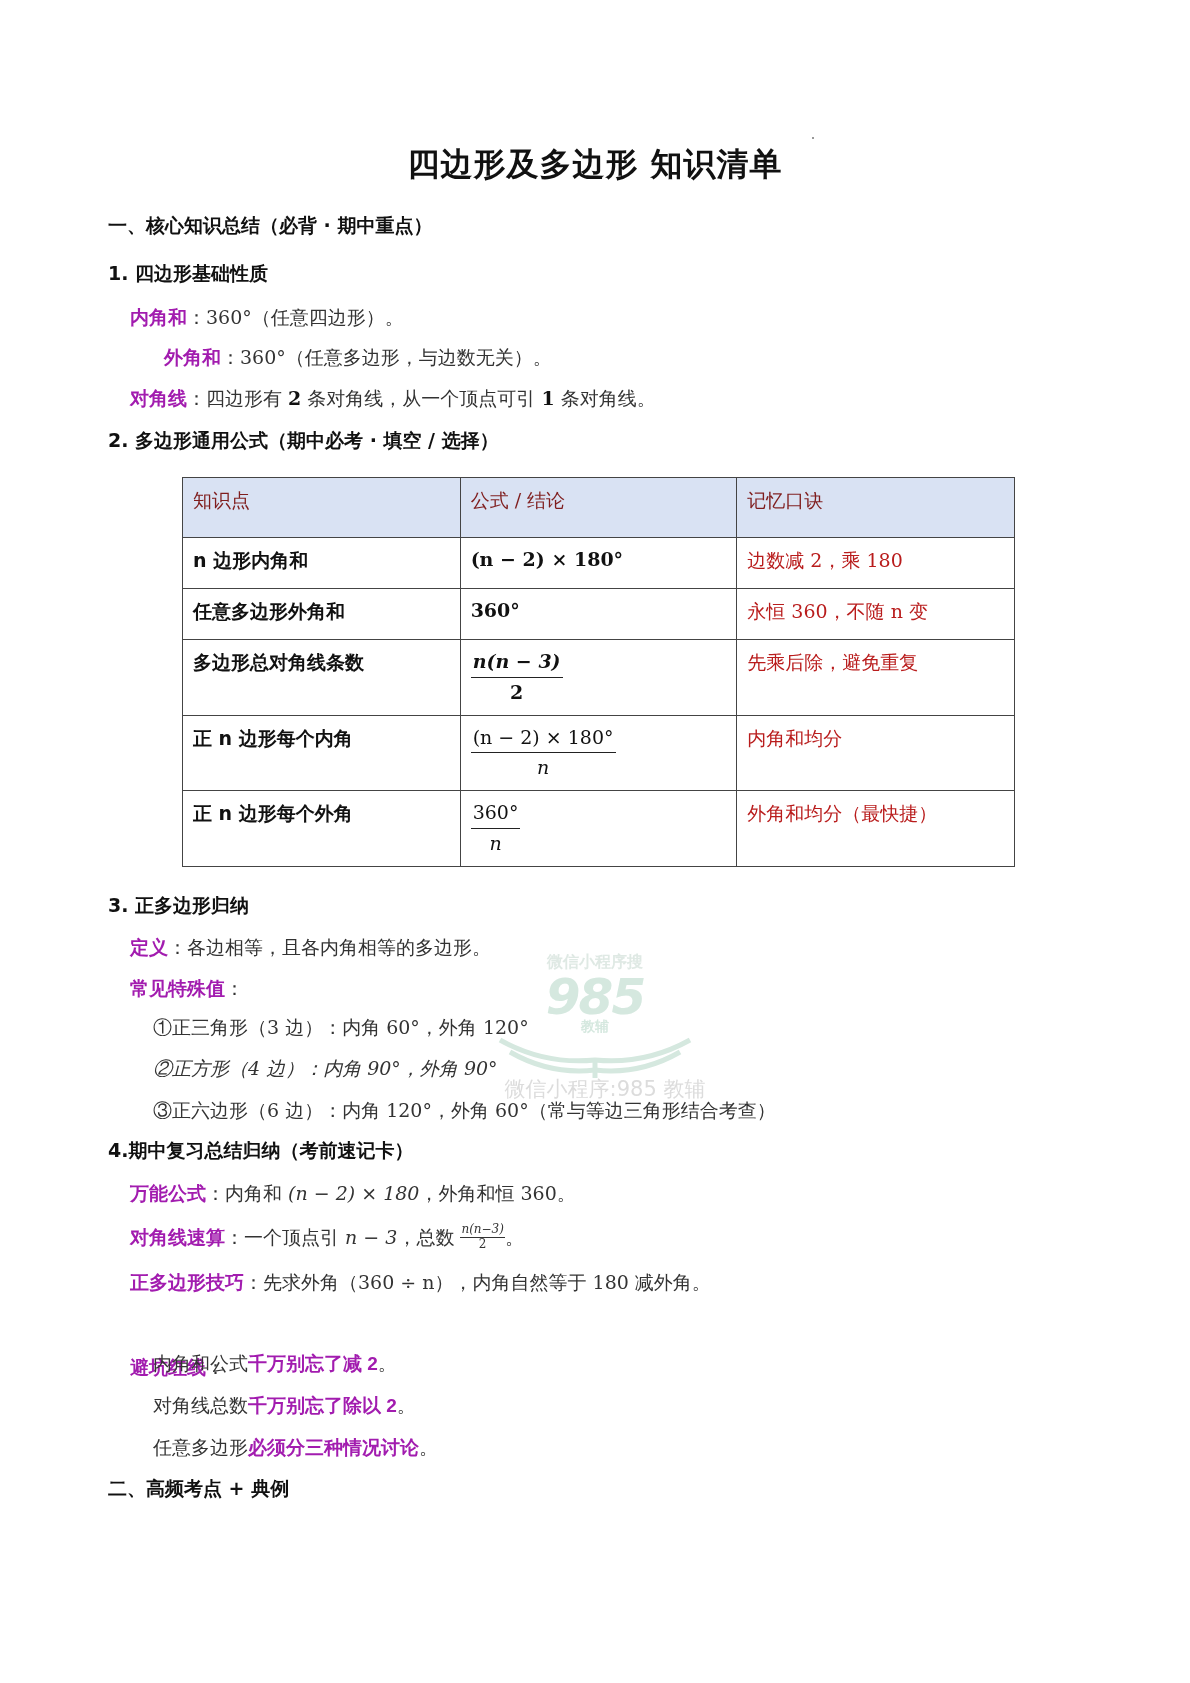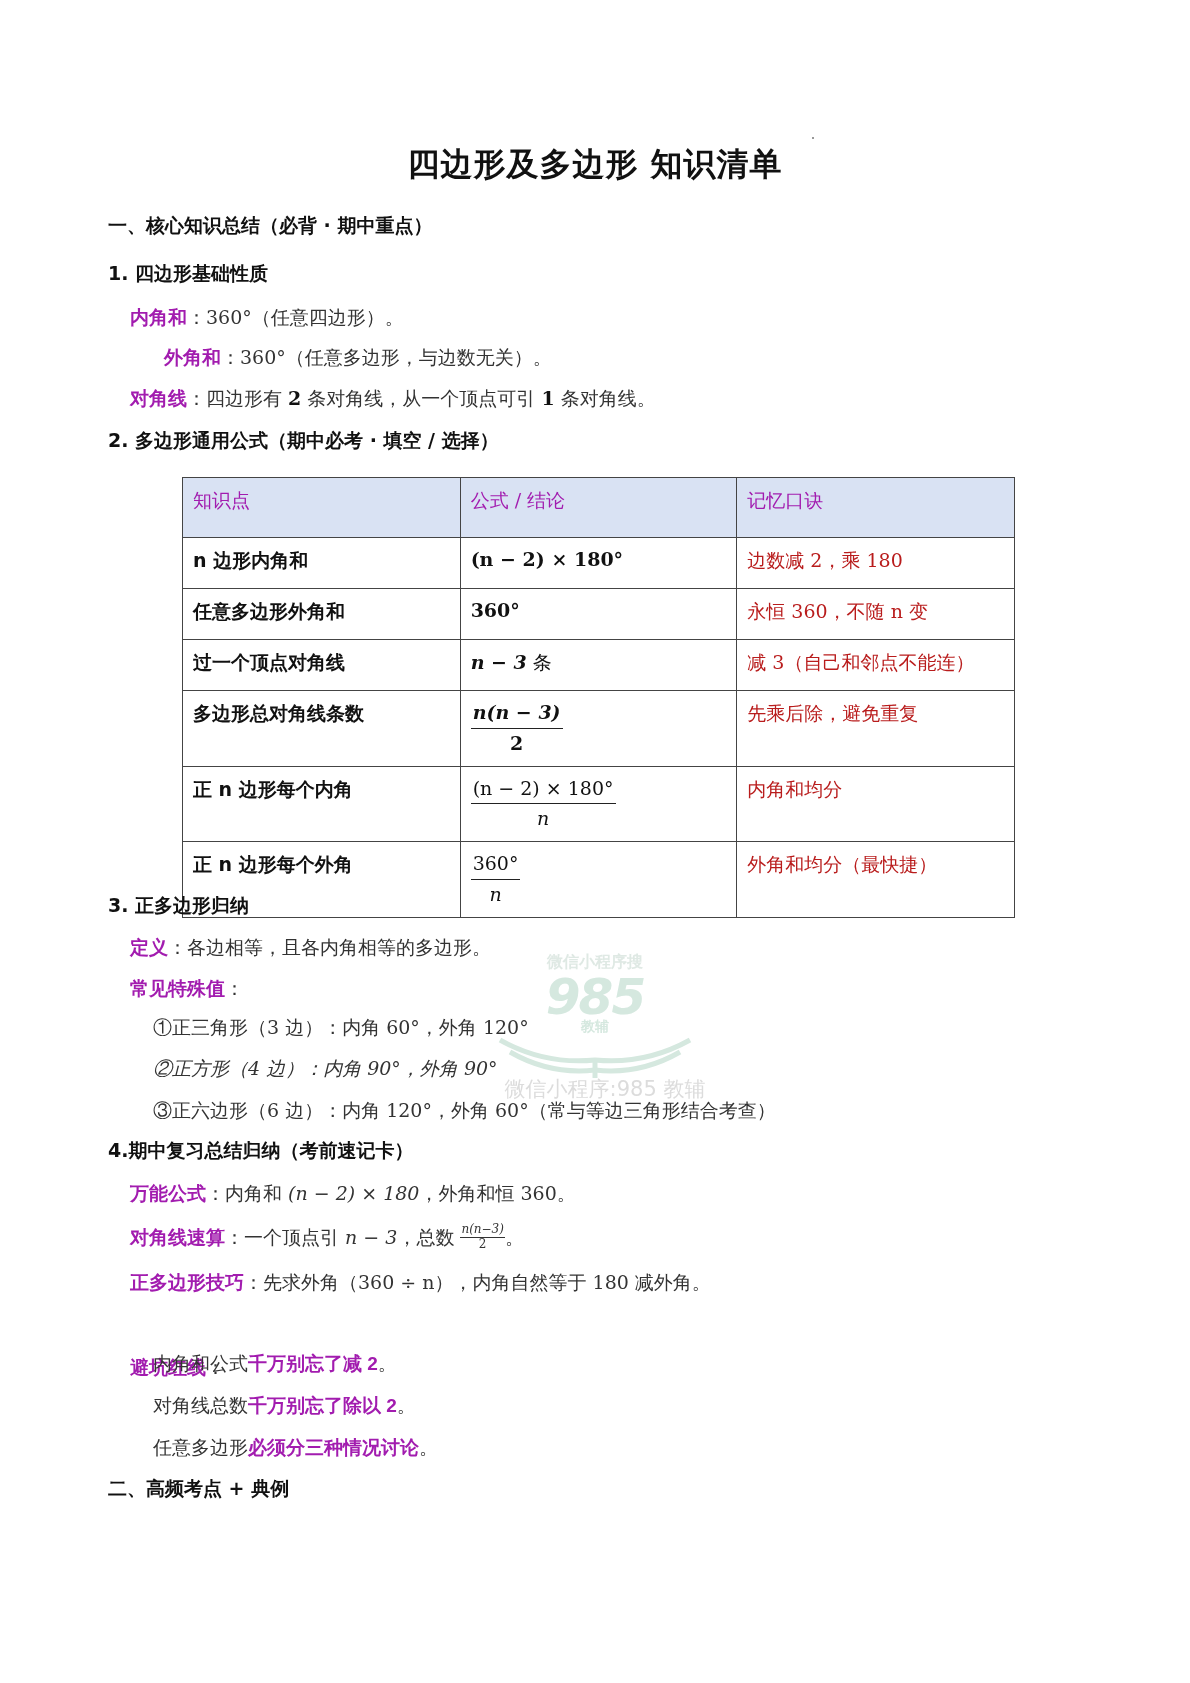--- a/index.html
+++ b/index.html
@@ -11,21 +11,21 @@
   .h2 { left: 108px; font-size: 19px; font-weight: bold; font-family: "DejaVu Sans", "Liberation Sans", sans-serif; color: #111; }
   .line { left: 130px; font-size: 19px; color: #333; }
   .line2 { left: 153px; font-size: 19px; color: #333; }
   .lbl { font-weight: bold; font-family: Liberation Sans, sans-serif; color: #a21caf; text-align: right; }
   .b { font-weight: bold; color: #111; }
   .m { font-style: italic; font-family: "DejaVu Serif", serif; }
   .dot { left: 812px; top: 137px; width: 2px; height: 2px; background: #999; }
 
   table.kt { position: absolute; left: 182px; top: 477px; width: 833px; border-collapse: collapse; font-size: 19px; }
   table.kt td { border: 1.5px solid #444; vertical-align: top; padding: 10px 10px; }
-  table.kt tr.head td { background: #D9E2F3; color: #a21caf; height: 60px; }
+  table.kt tr.head td { background: #D9E2F3; color: #7f1d1d; height: 60px; }
   table.kt td.c1 { width: 278px; font-weight: bold; font-family: "DejaVu Sans", "Liberation Sans", sans-serif; color: #111; }
   table.kt td.c2 { width: 277px; color: #111; }
   table.kt td.c3 { width: 278px; color: #b91c1c; }
   table.kt tr.r-s td { height: 51px; }
   table.kt tr.r-t td { height: 70px; }
   .frac { display: inline-flex; flex-direction: column; align-items: center; line-height: 1.25; }
   .frac .num { border-bottom: 1.5px solid #222; padding: 0 2px 3px 2px; }
   .frac .den { padding-top: 3px; }
   .bold-math { font-weight: bold; }
 
@@ -71,25 +71,20 @@
   </tr>
   <tr class="r-s">
     <td class="c1">n 边形内角和</td>
     <td class="c2 bold-math">(n − 2) × 180°</td>
     <td class="c3">边数减 2，乘 180</td>
   </tr>
   <tr class="r-s">
     <td class="c1">任意多边形外角和</td>
     <td class="c2 bold-math">360°</td>
     <td class="c3">永恒 360，不随 n 变</td>
-  </tr>
-  <tr class="r-s">
-    <td class="c1">过一个顶点对角线</td>
-    <td class="c2"><span class="bold-math m">n − 3</span><span> 条</span></td>
-    <td class="c3">减 3（自己和邻点不能连）</td>
   </tr>
   <tr class="r-t">
     <td class="c1">多边形总对角线条数</td>
     <td class="c2">
       <span class="frac bold-math">
         <span class="num m">n(n − 3)</span>
         <span class="den">2</span>
       </span>
     </td>
     <td class="c3">先乘后除，避免重复</td>

